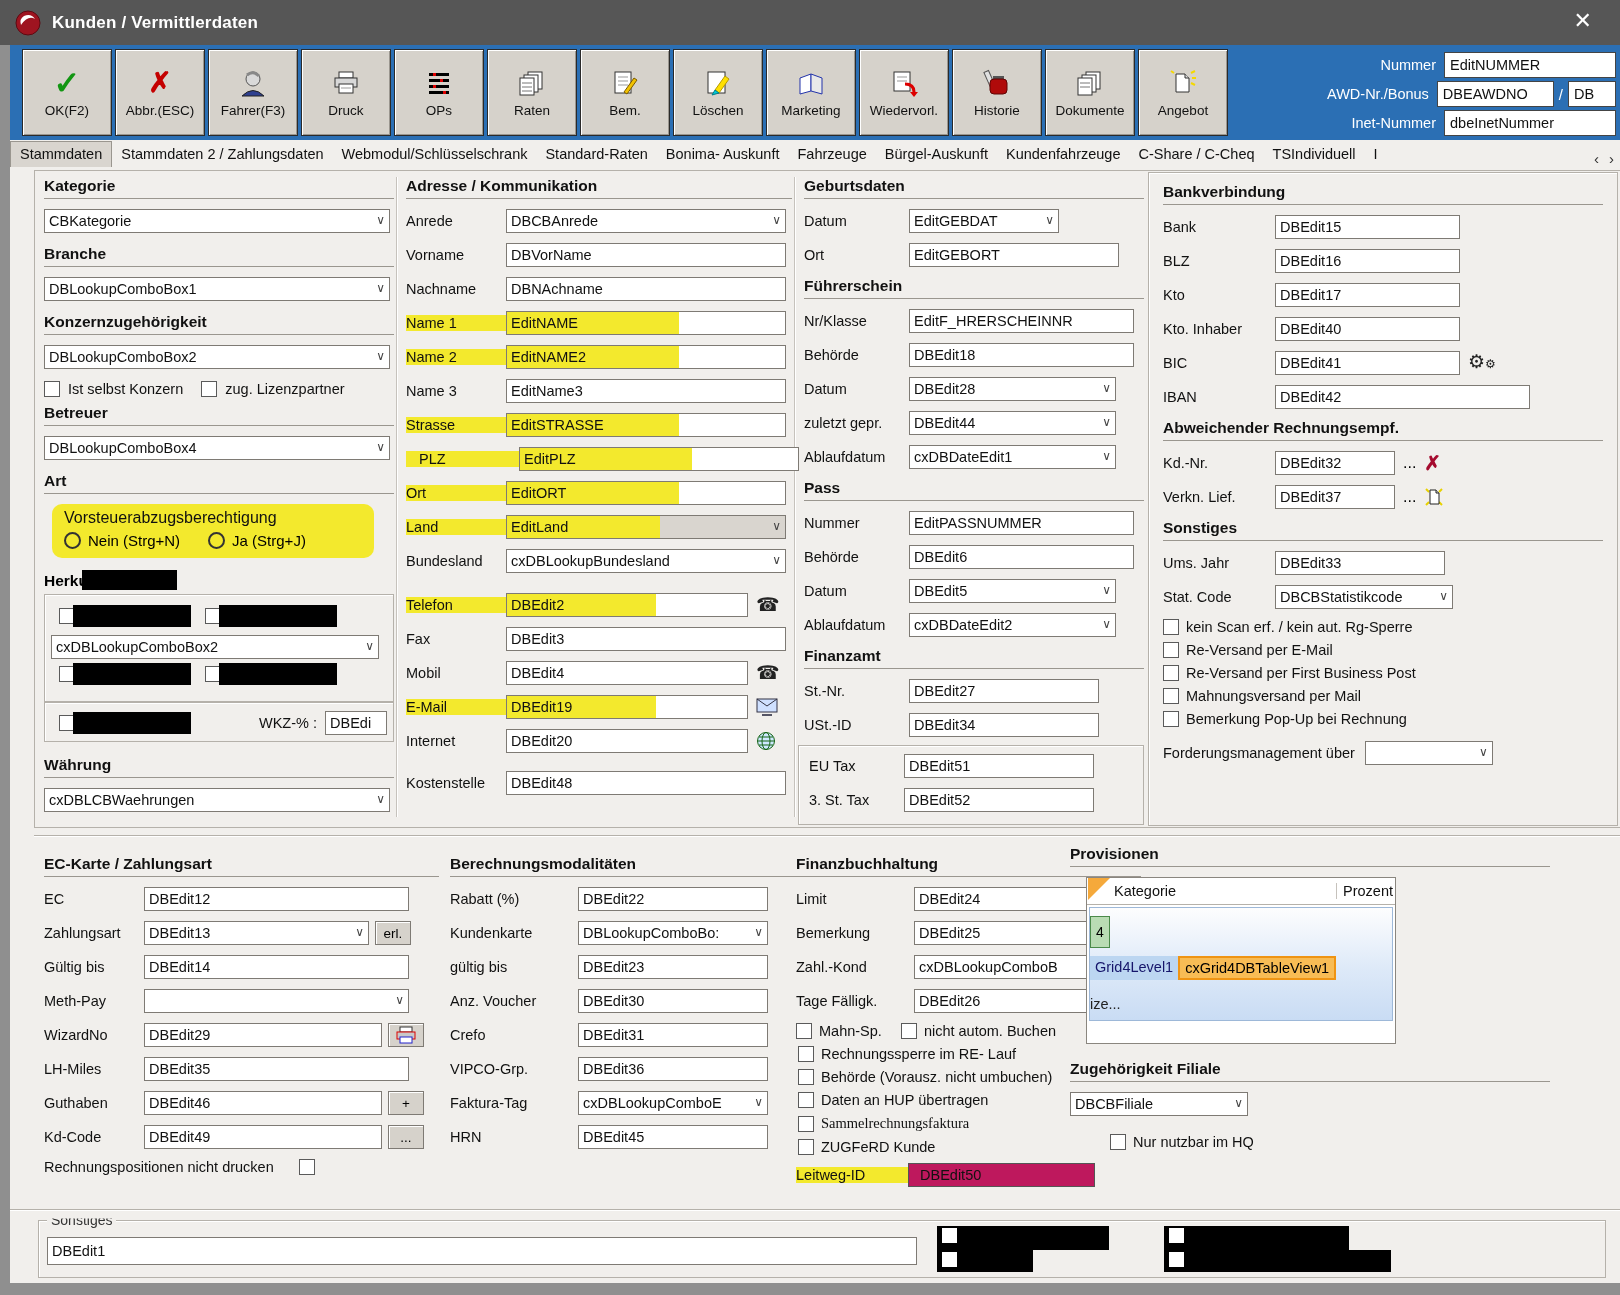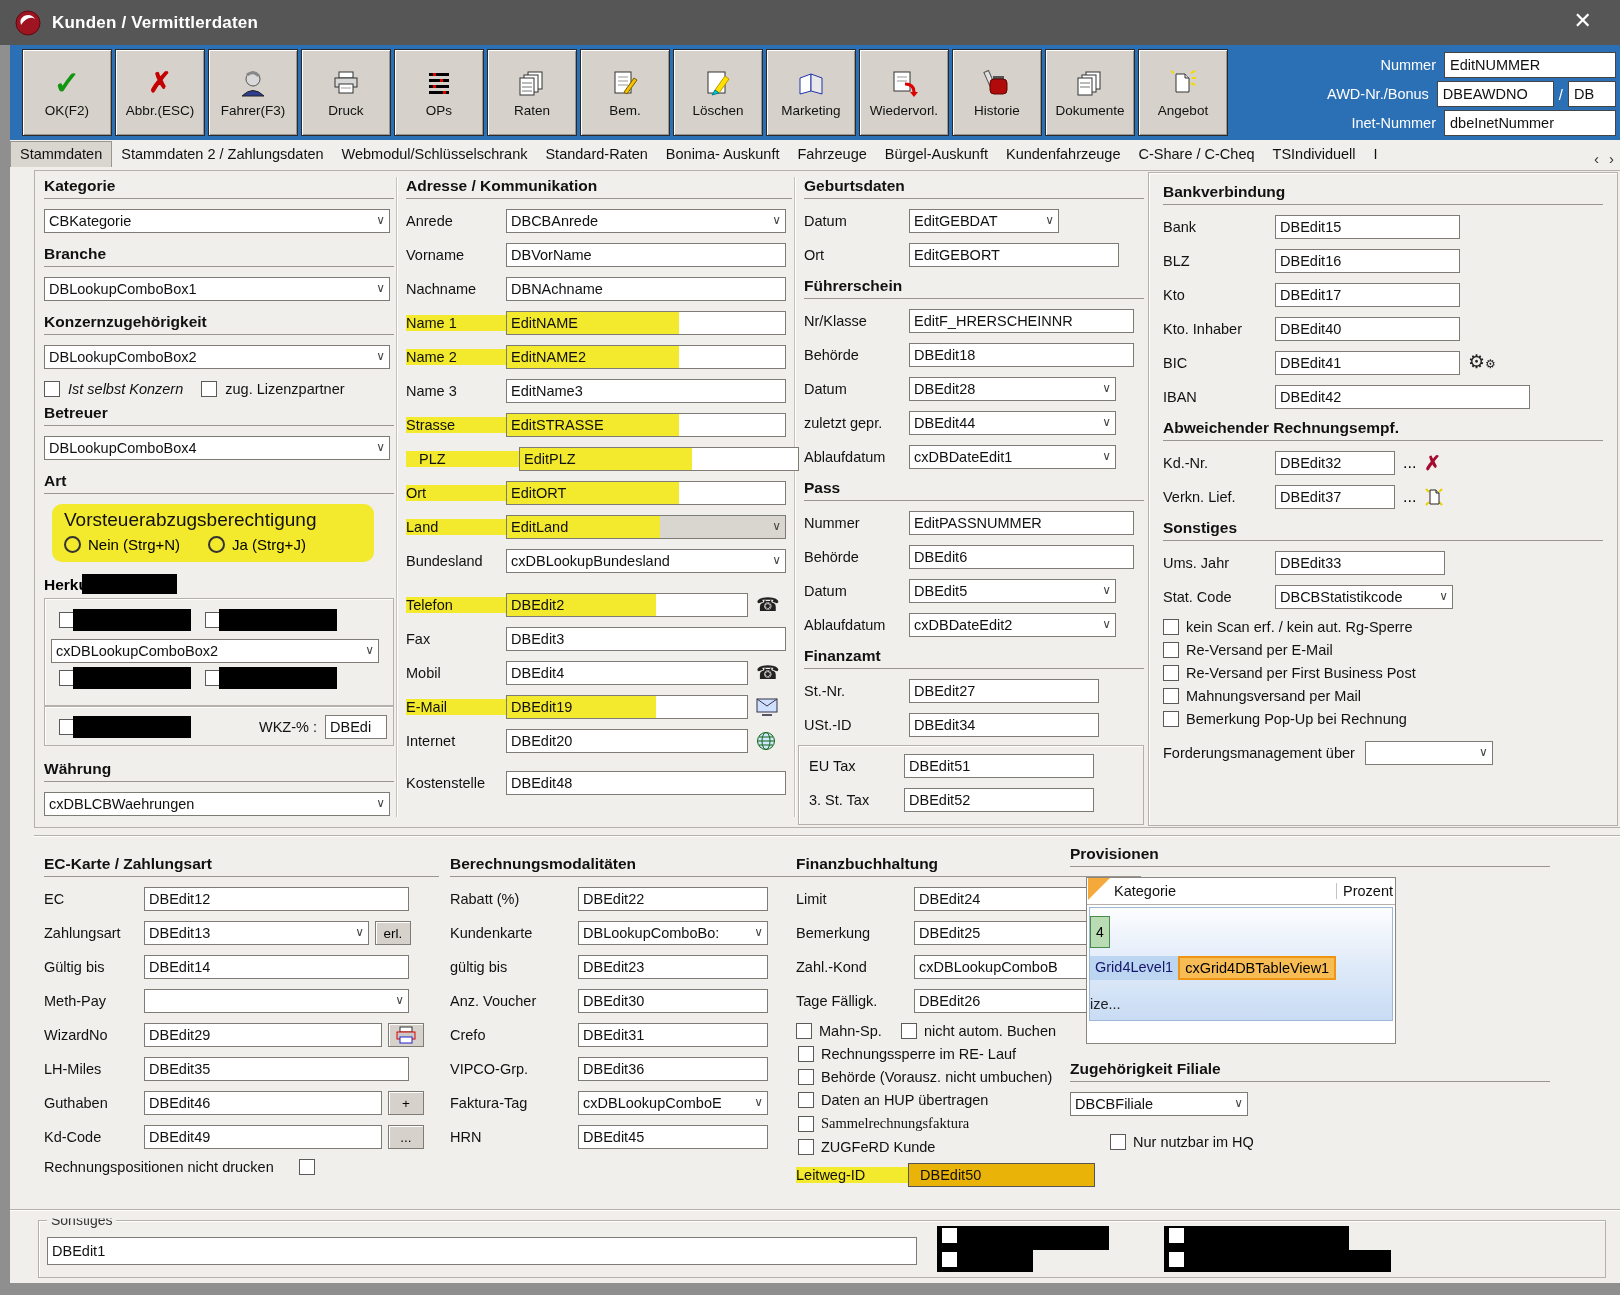--- a/index.html
+++ b/index.html
@@ -34,37 +34,37 @@
   .vsep{position:absolute;width:1px;background:#c6c2bc;box-shadow:1px 0 0 #fff;}
   .hsep{position:absolute;height:1px;background:#b5b1aa;box-shadow:0 1px 0 #fff;}
   .col{position:absolute;}
   .sec-h{font-size:15.5px;font-weight:bold;color:#111;border-bottom:1px solid #9a968f;padding-bottom:3px;margin-bottom:10px;}
   .row{display:flex;align-items:center;margin-bottom:10px;height:24px;}
   .lbl{font-size:14.5px;color:#111;flex:none;}
   .lbl.hl{background:#f3e92d;}
   .fld{position:relative;background:#fff;border:1px solid #7e7a74;height:22px;display:flex;align-items:center;padding:0 4px;flex:none;box-sizing:content-box;}
   .fld .fv{font-size:14.5px;color:#111;white-space:nowrap;overflow:hidden;}
   .fld.hl{background:linear-gradient(90deg,#f3e92d 0,#f3e92d 62%,#fff 62%);}
-  .fld.hlfull{background:#eab308;padding-left:11px;}
+  .fld.hlfull{background:#be185d;padding-left:11px;}
   .fld.dis{background:#d9d5cf;}
   .fld.dis.hl{background:linear-gradient(90deg,#f3e92d 0,#f3e92d 55%,#d9d5cf 55%);}
   .chev{position:absolute;right:4px;top:3px;font-size:12px;color:#444;}
   .trail{margin-left:8px;display:inline-flex;align-items:center;}
   .ph{font-size:19px;color:#222;line-height:18px;}
   .redx{font-size:20px;font-weight:bold;color:#a50b2e;}
   .mini-btn{margin-left:6px;background:#d6d2cb;border:1px solid #7e7a74;box-shadow:inset 1px 1px 0 #fff;font-size:13.5px;
             height:22px;min-width:26px;display:inline-flex;align-items:center;justify-content:center;padding:0 4px;}
   .chk{width:16px;height:16px;background:#fff;border:1px solid #5a5a5a;flex:none;display:inline-block;box-sizing:border-box;}
   .chkrow{display:flex;align-items:center;gap:7px;margin-bottom:7px;font-size:14.5px;color:#111;}
   .radio{width:17px;height:17px;border:2px solid #333;border-radius:50%;background:transparent;flex:none;box-sizing:border-box;}
   .redact{background:#000;display:inline-block;}
   .gbox{border:1px solid #b5b1aa;box-shadow:inset 1px 1px 0 #fff;}
   
   .vst{background:#f3e92d;border-radius:10px;padding:5px 10px 9px 12px;margin:2px 0 14px 8px;width:300px;}
-  .vst .leg{font-size:19px;color:#111;margin-bottom:5px;}
+  .vst .leg{font-size:16px;color:#111;margin-bottom:5px;}
   .vst .radios{display:flex;gap:28px;}
   .vst .ritem{display:flex;align-items:center;gap:7px;font-size:15px;}
   
   .pgrid{border:1px solid #8a867f;background:#fff;width:308px;}
   .pg-head{display:flex;align-items:center;height:26px;border-bottom:1px solid #b5b1aa;background:#fff;}
   .pg-tri{width:0;height:0;border-top:22px solid #f5a93b;border-right:22px solid transparent;margin:0 4px 4px 1px;}
   .pg-col{font-size:14.5px;color:#111;}
   .pg-right{margin-left:auto;border-left:1px solid #c6c2bc;padding-left:6px;width:52px;overflow:hidden;white-space:nowrap;}
   .pg-body{height:112px;background:linear-gradient(180deg,#fdfdfe 0%,#dde9f8 55%,#c9dcf4 100%);position:relative;border:1px solid #9db8d8;margin:2px;}
   .pg-green{position:absolute;left:0;top:8px;width:18px;height:30px;background:#b9dcb4;border:1px solid #4a8a4a;font-size:14px;display:flex;align-items:center;justify-content:center;}
@@ -310,21 +310,21 @@
         <div class="sec-h">Konzernzugehörigkeit</div>
         <div class="row" style="margin-bottom: 12px;">
           <span class="lbl" style="width: 0px;"></span>
           <div class="fld combo" style="width: 336px;">
             <span class="fv">DBLookupComboBox2</span>
             <span class="chev">∨</span>
           </div>
         </div>
         <div class="chkrow" style="gap: 8px;">
           <span class="chk"></span>
-          <span style="margin-right: 10px; font-style: italic;">Ist selbst Konzern</span>
+          <span style="margin-right: 10px;">Ist selbst Konzern</span>
           <span class="chk"></span>
           <span>zug. Lizenzpartner</span>
         </div>
         <div class="sec-h">Betreuer</div>
         <div class="row" style="margin-bottom: 12px;">
           <span class="lbl" style="width: 0px;"></span>
           <div class="fld combo" style="width: 336px;">
             <span class="fv">DBLookupComboBox4</span>
             <span class="chev">∨</span>
           </div>

